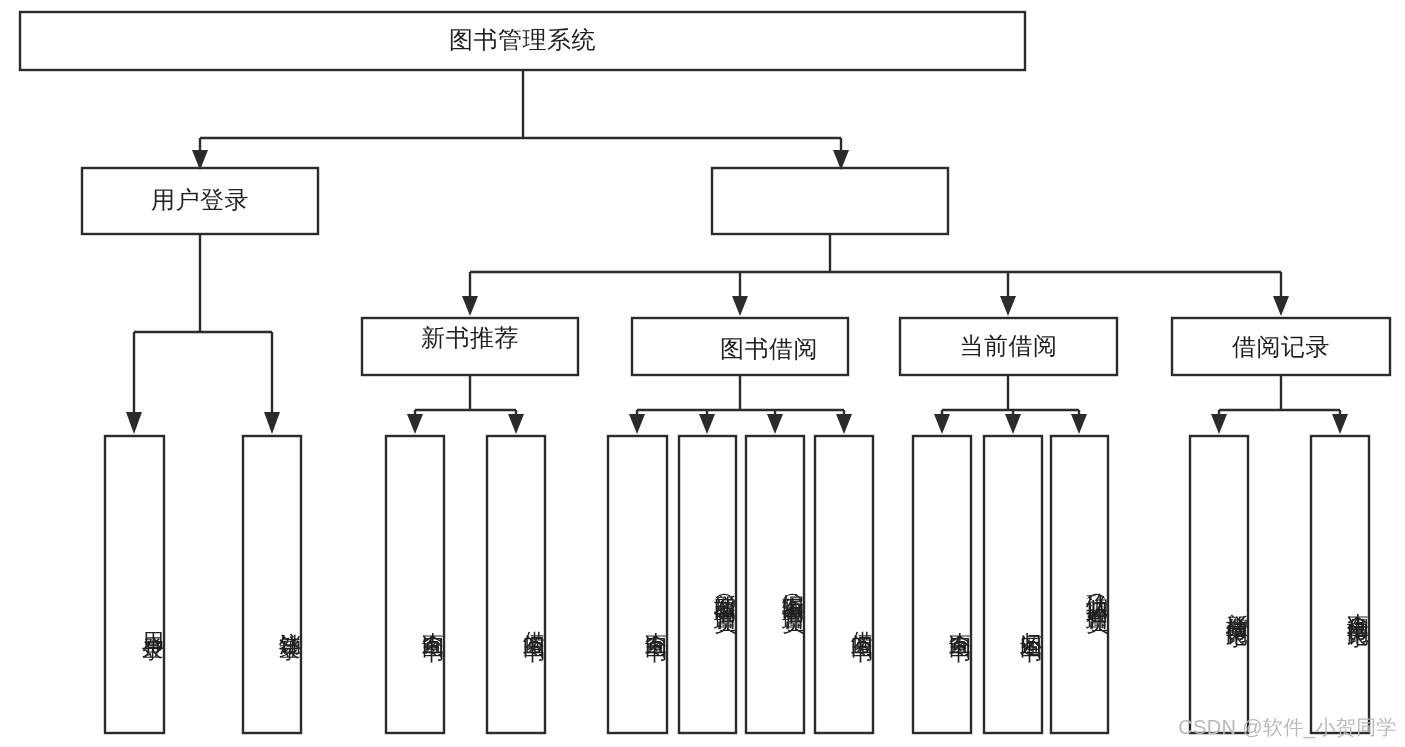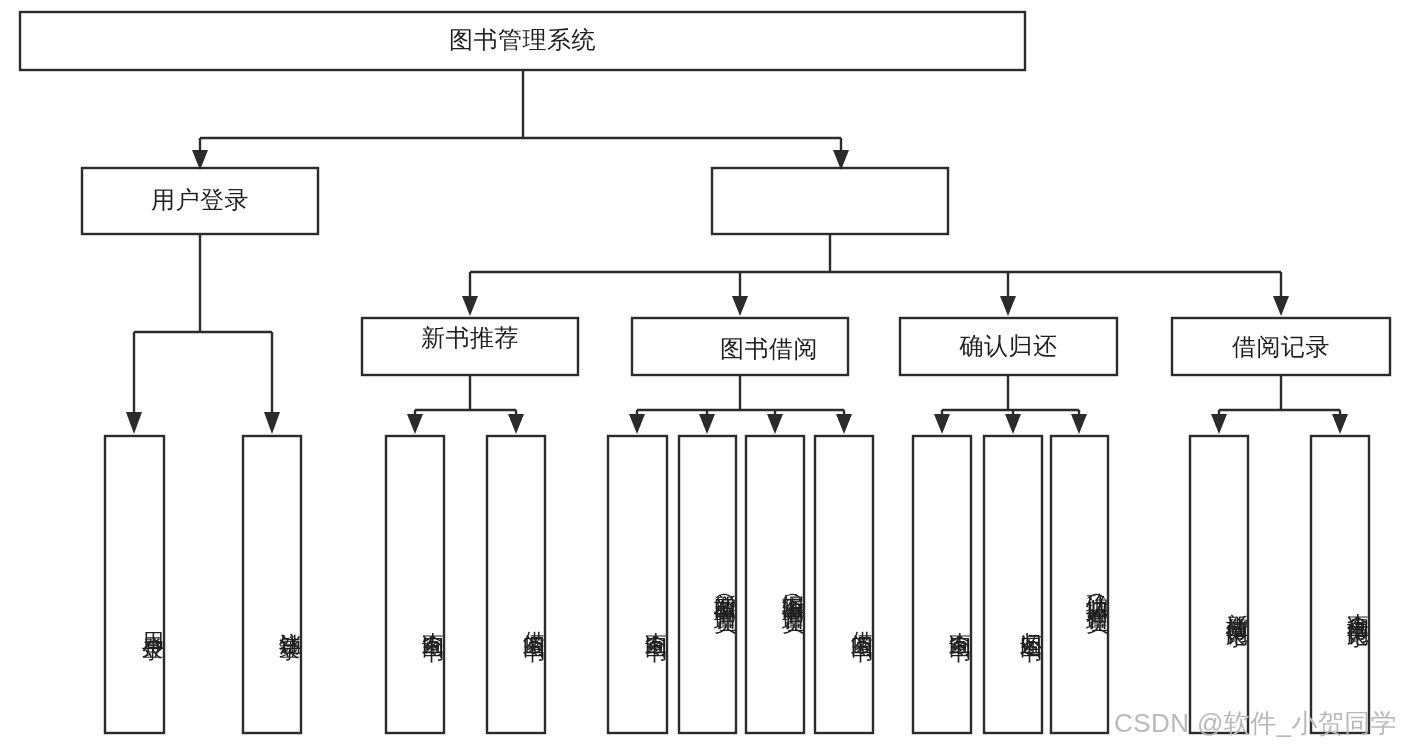--- a/index.html
+++ b/index.html
@@ -69,21 +69,21 @@
     padding-top: 6px;
     box-sizing: border-box;
   }
   .node-label.vertical.tall {
     align-items: flex-start;
   }
   .watermark {
     position: absolute;
     right: 8px;
     bottom: 6px;
-    font-size: 26px;
+    font-size: 20px;
     color: #b9b9b9;
     font-family: "Liberation Sans", "DejaVu Sans", sans-serif;
     white-space: nowrap;
     letter-spacing: 0.4px;
   }
 </style>
 </head>
 <body>
 
 <div id="diagram-root">
@@ -179,21 +179,21 @@
       <polygon class="arrow-head" points="1332,414 1348,414 1340,434"></polygon>
     </g>
   </svg>
 
   <div class="node-label horizontal" style="left:20px; top:12px; width:1005px; height:58px;">图书管理系统</div>
 
   <div class="node-label horizontal" style="left:82px; top:168px; width:236px; height:66px;">用户登录</div>
 
   <div class="node-label horizontal" style="left:362px; top:318px; width:216px; height:42px;">新书推荐</div>
   <div class="node-label horizontal" style="left:632px; top:318px; width:216px; height:64px;margin-left:29px;">图书借阅</div>
-  <div class="node-label horizontal" style="left:900px; top:318px; width:217px; height:57px;">确认归还</div>
+  <div class="node-label horizontal" style="left:900px; top:318px; width:217px; height:57px;">当前借阅</div>
   <div class="node-label horizontal" style="left:1172px; top:318px; width:218px; height:59px;">借阅记录</div>
 
   <div class="node-label vertical" style="left:105px; top:436px; width:59px; height:297px; padding-top:70px;">用户登录</div>
   <div class="node-label vertical" style="left:243px; top:436px; width:58px; height:297px; padding-top:70px;">注销登录</div>
   <div class="node-label vertical" style="left:386px; top:436px; width:58px; height:297px; padding-top:70px;">查询图书</div>
   <div class="node-label vertical" style="left:487px; top:436px; width:58px; height:297px; padding-top:70px;">借阅图书</div>
   <div class="node-label vertical" style="left:608px; top:436px; width:59px; height:297px; padding-top:70px;">查询图书</div>
   <div class="node-label vertical tall" style="left:679px; top:436px; width:57px; height:297px; padding-top:8px;">新增图书（管理员）</div>
   <div class="node-label vertical tall" style="left:746px; top:436px; width:58px; height:297px; padding-top:8px;">编辑图书（管理员）</div>
   <div class="node-label vertical" style="left:815px; top:436px; width:58px; height:297px; padding-top:70px;">借阅图书</div>

